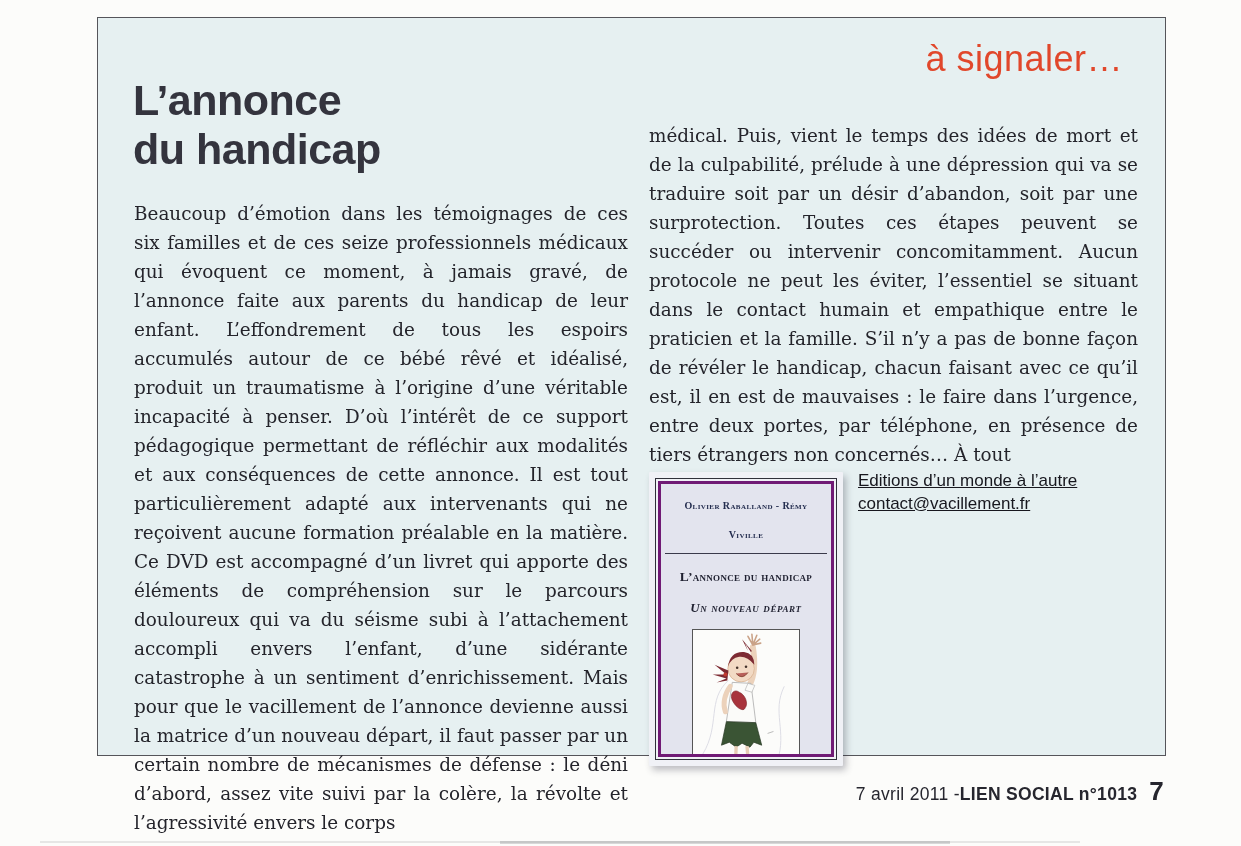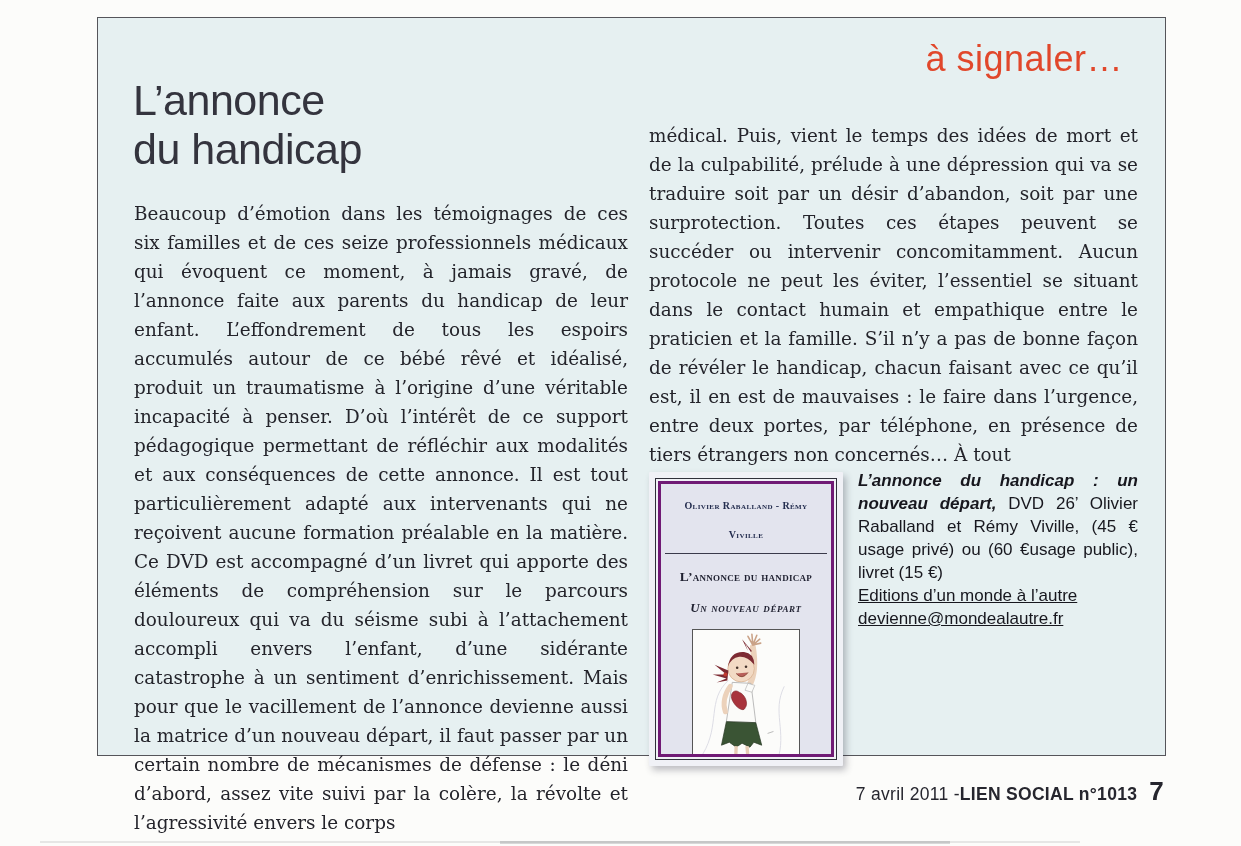--- a/index.html
+++ b/index.html
@@ -13,21 +13,21 @@
     background:#e6f0f1;border:1px solid #55555a;box-sizing:border-box;
   }
   .signal{
     position:absolute;top:20px;right:42px;
     font-size:36px;color:#e1472b;letter-spacing:0.5px;
     font-family:"Liberation Sans",sans-serif;
     text-align:right;
   }
   .title{
     position:absolute;left:35px;top:58px;
-    font-size:43px;line-height:1.13;font-weight:normal;
+    font-size:43px;line-height:1.13;font-weight:bold;
     color:#34343e;letter-spacing:-0.5px;
   }
   .bodycol{
     position:absolute;
     font-family:"DejaVu Serif",serif;
     font-size:18.4px;line-height:29px;
     color:#24242b;text-align:justify;
     hyphens:auto;-webkit-hyphens:auto;
   }
   .col-left{left:36px;top:181px;width:494px;}
@@ -142,23 +142,22 @@
               </svg>
             </div>
             <div class="dvd-genre">Documentaire</div>
 
           </div>
         </div>
       </div>
     </div>
 
 
-    <p class="caption"><span class="cap-title">L’annonce du handicap : un nouveau départ, </span><span>DVD 26’ Olivier Raballand et Rémy Viville, (45 € usage privé) ou (60 €usage public), livret (15 €)</span></p>
     <div class="caption-line">Editions d’un monde à l’autre</div>
-    <div class="caption-line">devienne@mondealautre.fr</div>
+    <div class="caption-line">contact@vacillement.fr</div>
   </div>
 
 </div>
 
 <div class="footer">
   <span>7 avril 2011 - </span>
   <span class="footer-bold">LIEN SOCIAL n°1013</span>
   <span class="footer-page">7</span>
 </div>
 

